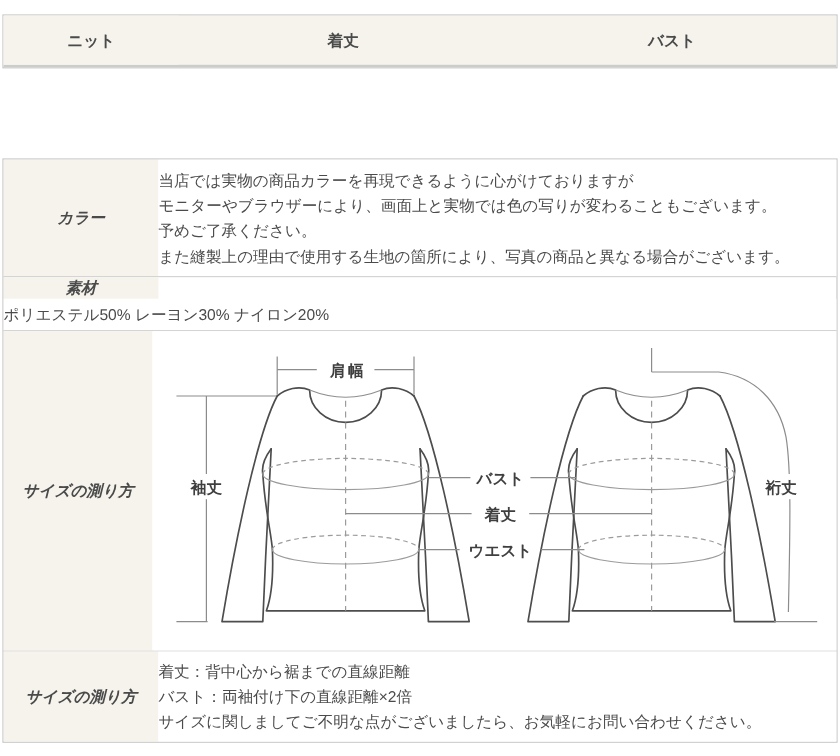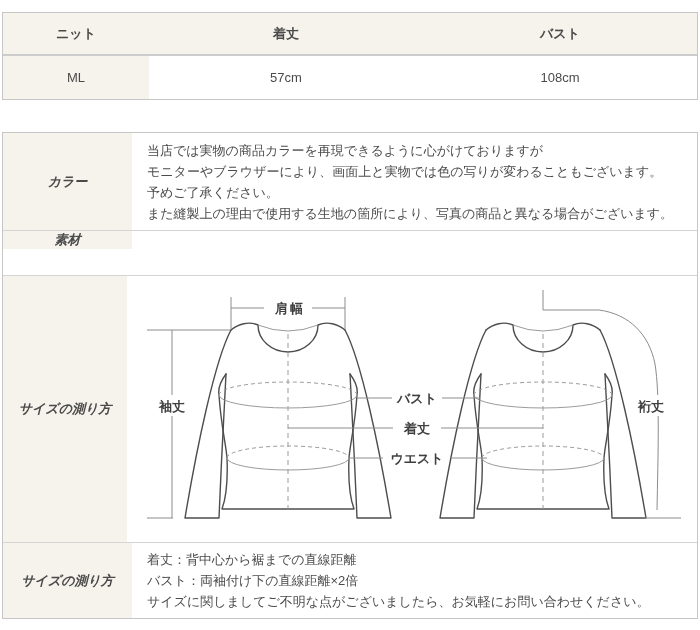--- a/index.html
+++ b/index.html
@@ -18,21 +18,21 @@
   .t1-cell.c2, .t1-cell.c3 { flex:1; }
   .t1-row.head .t1-cell { font-weight:bold; color:#4a4a4a; }
 
   
   .table2 { position:absolute; left:2px; top:132px; width:696px; border:1px solid #c6c6c6; }
   .t2-row { display:flex; }
   .t2-row + .t2-row { border-top:1px solid #d4d4d4; }
   .t2-label { width:129px; background:#f5f3ec; display:flex; align-items:center; justify-content:center;
               font-size:13px; font-weight:bold; color:#4a4a4a; text-align:center;font-style:italic; }
   .t2-content { flex:1; background:#fff; display:flex; flex-direction:column; justify-content:center;
-                padding-left:15px; font-size:13px; }
+                font-size:13px; }
   .t2-content .line { line-height:21px; }
   .row-color   { height:97px; }
   .row-material{ height:45px;flex-direction:column; }
   .row-diagram { height:267px; }
   .row-notes   { height:76px; }
   .diagram-cell { padding:0; display:block; }
   .diagram-cell svg { display:block; margin-left:10px; }
 
   
   .outline { fill:none; stroke:#4d4d4d; stroke-width:1.4; stroke-linejoin:round; stroke-linecap:round; }
@@ -49,41 +49,39 @@
 <body>
 
 <div class="page">
 
   <div class="table1">
     <div class="t1-row head">
       <div class="t1-cell c1">ニット</div>
       <div class="t1-cell c2">着丈</div>
       <div class="t1-cell c3">バスト</div>
     </div>
-    <div class="t1-row">
-      <div class="t1-cell c1">ML</div>
-      <div class="t1-cell c2">57cm</div>
-      <div class="t1-cell c3">108cm</div>
-    </div>
   </div>
 
   <div class="table2">
 
     <div class="t2-row row-color">
       <div class="t2-label">カラー</div>
       <div class="t2-content">
         <div class="line">当店では実物の商品カラーを再現できるように心がけておりますが</div>
         <div class="line">モニターやブラウザーにより、画面上と実物では色の写りが変わることもございます。</div>
         <div class="line">予めご了承ください。</div>
         <div class="line">また縫製上の理由で使用する生地の箇所により、写真の商品と異なる場合がございます。</div>
       </div>
     </div>
 
     <div class="t2-row row-material">
       <div class="t2-label">素材</div>
+      <div class="t2-content">
+        <div class="line">ポリエステル50% レーヨン30% ナイロン20%</div>
+      </div>
     </div>
 
     <div class="t2-row row-diagram">
       <div class="t2-label">サイズの測り方</div>
       <div class="t2-content diagram-cell">
         <svg width="560" height="267" viewBox="0 0 560 267">
 
           <g id="shirt-shape">
             <path class="outline" d="M94,54 C101,48 112,45 121,49 A30,27 0 0 0 181,49 C190,45 201,48 208,54"></path>
             <path class="thin" d="M121,49 Q151,61 181,49"></path>

